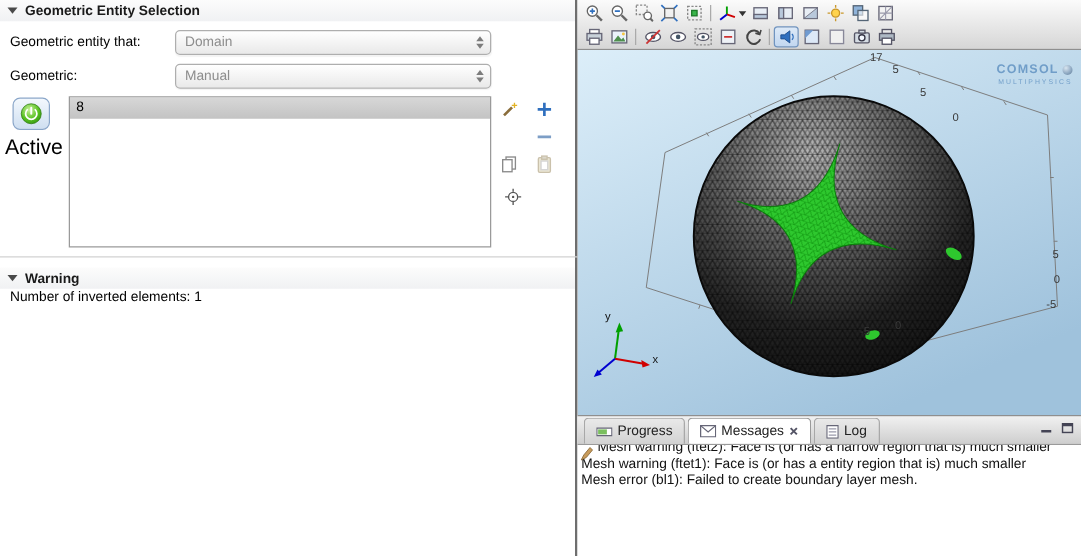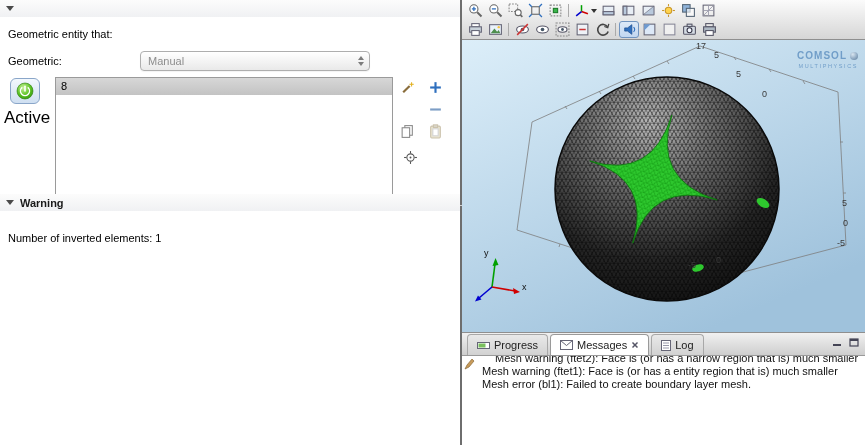--- a/index.html
+++ b/index.html
@@ -52,40 +52,48 @@
 
   #messages{height:113px;background:#fff}
   .tabbar{position:relative;height:24px;background:linear-gradient(#f1f1f1,#cecece);border-top:1px solid #8f8f8f;
           border-bottom:1px solid #9a9a9a;display:flex;align-items:flex-end;padding:0 0 0 5px}
   .tab{display:flex;align-items:center;gap:4px;font-size:11px;color:#222;height:21px;padding:0 9px;
        border:1px solid #9a9a9a;border-bottom:none;border-radius:4px 4px 0 0;margin-right:2px;cursor:pointer}
   .tab.on{background:#fff}
   .tab.off{background:linear-gradient(#e9e9e9,#d2d2d2);border-color:#a8a8a8}
   .winbtns{position:absolute;right:6px;top:5px;display:flex;gap:7px}
   .winbtns span{cursor:pointer;display:flex}
-  .msg-content{position:relative;height:64px;overflow:hidden;padding:1px 0 0 20px}
+  .msg-content{position:relative;height:64px;overflow:hidden;padding:1px 0 0 3px}
   .msg-line{font-size:11px;line-height:13px;white-space:nowrap;color:#111}
   .msg-line.first{margin-top:-5px;padding-left:13px}
   .brush{position:absolute;left:2px;top:0}
 </style>
 </head>
 <body>
 
 <div id="app">
 
   <div id="left">
 
     <div class="sec-head" style="top:0">
       <span class="tri"></span>
+      <span>Geometric Entity Selection</span>
     </div>
 
     <span class="flabel" style="left:8px;top:28px">Geometric entity that:</span>
+    <div class="combo" style="left:140px;top:24px;width:253px">
+      <span>Domain</span>
+      <span class="stepper">
+          <i class="up"></i>
+          <i class="down"></i>
+        </span>
+    </div>
 
     <span class="flabel" style="left:8px;top:55px">Geometric:</span>
-    <div class="combo" style="left:140px;top:51px;width:230px">
+    <div class="combo" style="left:140px;top:51px;width:253px">
       <span>Manual</span>
       <span class="stepper">
           <i class="up"></i>
           <i class="down"></i>
         </span>
     </div>
 
     <div class="active-btn">
       <svg width="18" height="18" viewBox="0 0 18 18">
         <defs>
@@ -142,21 +150,21 @@
         <circle cx="7" cy="7" r="3.4" fill="none" stroke="#555"></circle>
         <circle cx="7" cy="7" r="0.9" fill="#555"></circle>
         <line x1="7" y1="1" x2="7" y2="3.2" stroke="#555"></line>
           <line x1="7" y1="10.8" x2="7" y2="13" stroke="#555"></line>
         <line x1="1" y1="7" x2="3.2" y2="7" stroke="#555"></line>
           <line x1="10.8" y1="7" x2="13" y2="7" stroke="#555"></line>
       </svg>
     </span>
 
     <div class="divider"></div>
-    <div class="sec-head" style="top:194px">
+    <div class="sec-head" style="top:214px">
       <span class="tri"></span>
       <span>Warning</span>
     </div>
     <div class="warn-text">Number of inverted elements: 1</div>
   </div>
 
   <div id="right">
 
     <div id="gtoolbar">
       <div class="trow">

